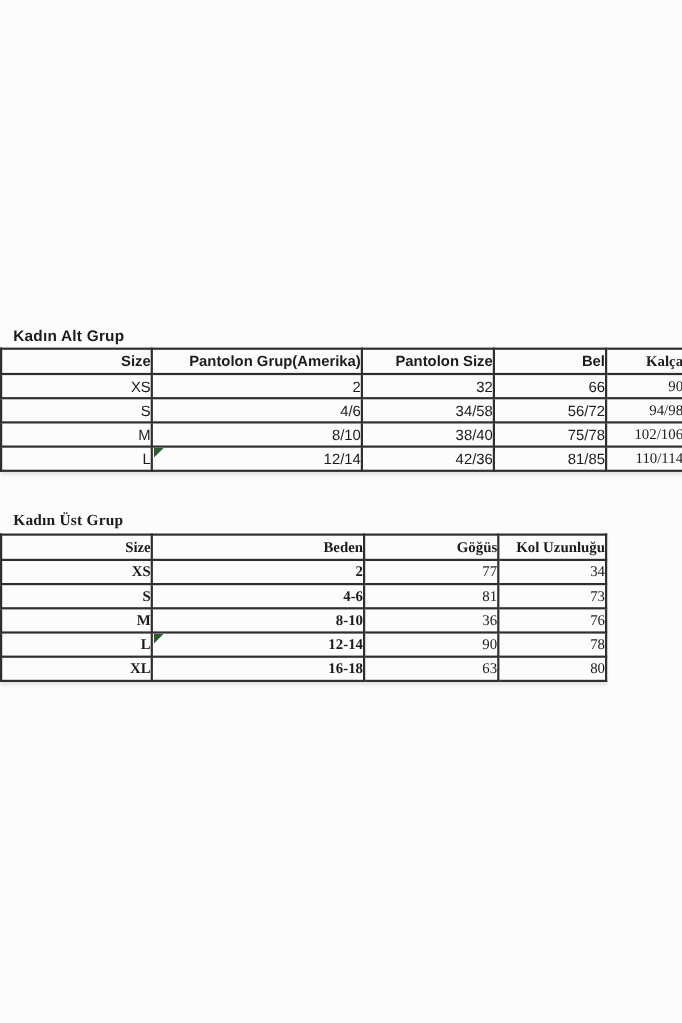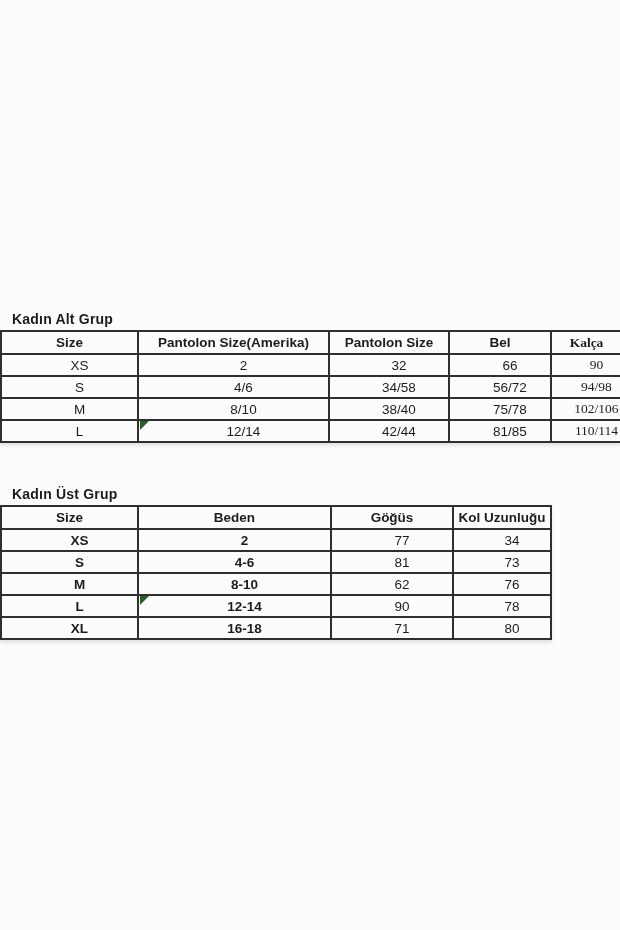--- a/index.html
+++ b/index.html
@@ -10,40 +10,40 @@
   .canvas {
     position: relative;
     width: 620px;
     height: 930px;
     background: var(--page-bg, #fcfcfc);
     overflow: hidden;
     font-family: "Liberation Sans", sans-serif;
     color: var(--text-color, #1c1c1c);
   }
   .section { position: absolute; left: 0; }
-  .section-alt { top: 311px; }
-  .section-ust { top: 486px; }
+  .section-alt { top: 297px; }
+  .section-ust { top: 466px; font-family: Liberation Serif, serif; }
   .chart-title {
     margin: 0 0 3px 12px;
     font-size: 14px;
     font-weight: 700;
     letter-spacing: 0.2px;
     color: var(--text-color, #1c1c1c);
   }
   table.tbl {
     border-collapse: collapse;
     table-layout: fixed;
     box-shadow: 0 3px 3px rgba(60,60,60,0.12);
   }
   .tbl-alt { width: 620px; }
   .tbl-ust { width: 550px; }
   .tbl th, .tbl td {
     position: relative;
     border: 2px solid var(--border-color, #2f2f2f);
-    text-align: center;
+    text-align: right;
     vertical-align: middle;
     padding: 0;
     overflow: hidden;
     white-space: nowrap;
   }
   .tbl th {
     height: 21px;
     font-size: 13.5px;
     font-weight: 700;
   }
@@ -79,21 +79,21 @@
       <colgroup>
         <col style="width:137px">
         <col style="width:191px">
         <col style="width:120px">
         <col style="width:102px">
         <col style="width:70px">
       </colgroup>
     <thead>
           <tr>
             <th>Size</th>
-            <th>Pantolon Size(Amerika)</th>
+            <th>Pantolon Grup(Amerika)</th>
             <th>Pantolon Size</th>
             <th>Bel</th>
             <th>Kalça</th>
           </tr>
         </thead>
         <tbody>
           <tr>
             <td>XS</td>
             <td>2</td>
             <td>32</td>
@@ -110,21 +110,21 @@
           <tr>
             <td>M</td>
             <td>8/10</td>
             <td>38/40</td>
             <td>75/78</td>
             <td>102/106</td>
           </tr>
           <tr>
             <td>L</td>
             <td>12/14<span class="marker"></span></td>
-            <td>42/44</td>
+            <td>42/36</td>
             <td>81/85</td>
             <td>110/114</td>
           </tr>
         </tbody>
       </table>
   </div>
 
   <div class="section section-ust">
     <h2 class="chart-title">Kadın Üst Grup</h2>
     <table class="tbl tbl-ust">
@@ -151,32 +151,32 @@
           </tr>
           <tr>
             <td>S</td>
             <td>4-6</td>
             <td>81</td>
             <td>73</td>
           </tr>
           <tr>
             <td>M</td>
             <td>8-10</td>
-            <td>62</td>
+            <td>36</td>
             <td>76</td>
           </tr>
           <tr>
             <td>L</td>
             <td>12-14<span class="marker"></span></td>
             <td>90</td>
             <td>78</td>
           </tr>
           <tr>
             <td>XL</td>
             <td>16-18</td>
-            <td>71</td>
+            <td>63</td>
             <td>80</td>
           </tr>
         </tbody>
       </table>
   </div>
 
 </div>
 
 </body></html>

